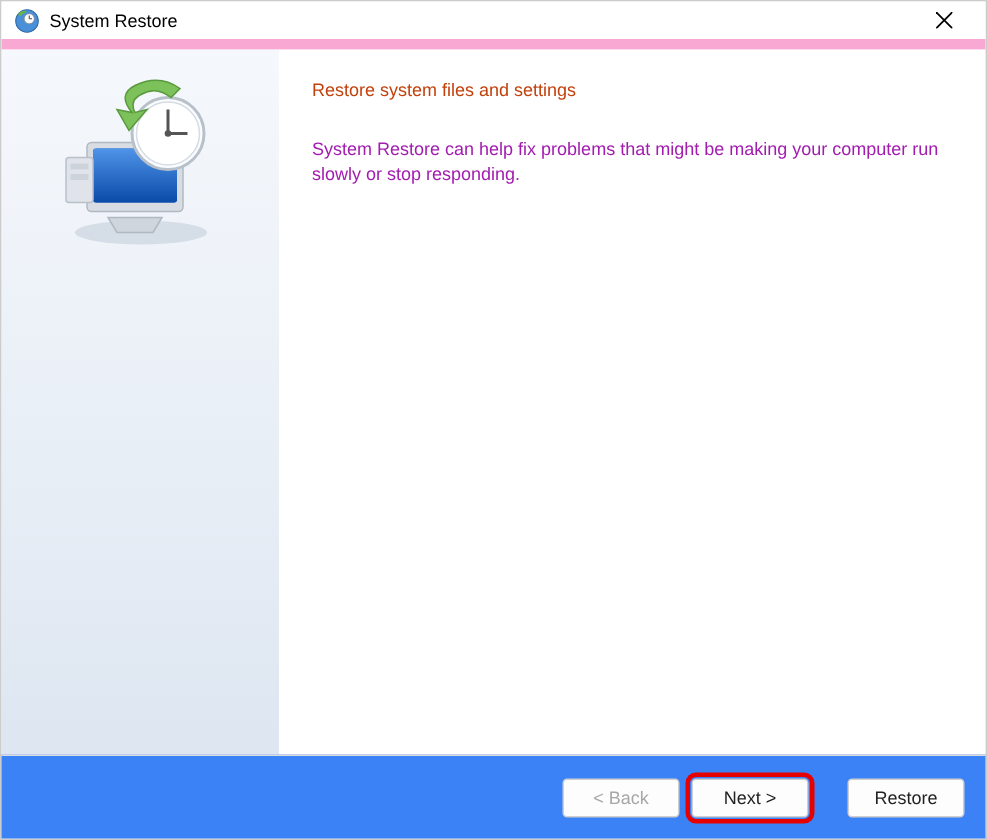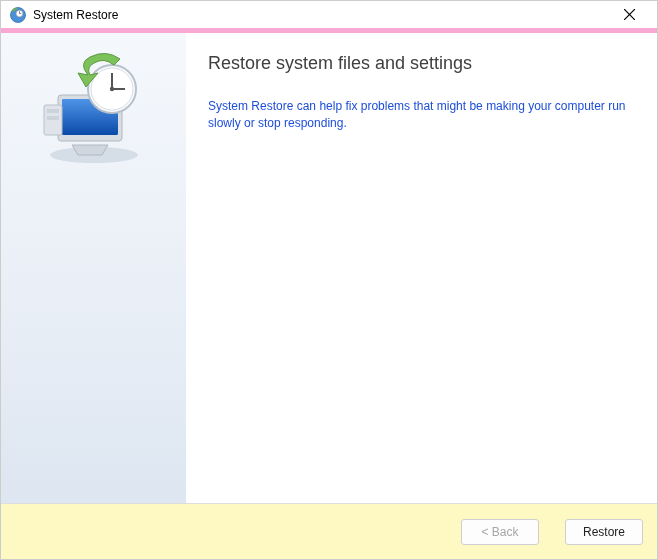--- a/index.html
+++ b/index.html
@@ -17,21 +17,21 @@
       display: flex;
       flex-direction: column;
       border: 1px solid #ccc;
     }
     .titlebar {
       height: 32px;
       display: flex;
       align-items: center;
       padding: 0 8px;
       background: #fff;
-      border-bottom: 5px solid #f9a8d4;
+      border-bottom: 7px solid #f9a8d4;
     }
     .titlebar-icon {
       width: 18px;
       height: 18px;
       margin-right: 6px;
       display: inline-flex;
       align-items: center;
       justify-content: center;
     }
     .titlebar-text {
@@ -69,34 +69,34 @@
       display: flex;
       align-items: center;
       justify-content: center;
     }
     .main {
       flex: 1;
       padding: 20px 30px 12px 22px;
       background: #fff;
     }
     .main-heading {
-      font-size: 18px;
+      font-size: 12px;
       font-weight: 400;
-      color: #404040;
+      color: #c2410c;
       margin-bottom: 24px;
     }
     .main-para {
       font-size: 12px;
-      color: #1d4ed8;
+      color: #a21caf;
       line-height: 1.45;
       margin-bottom: 16px;
     }
     .footer {
       height: 56px;
-      background: #fef9c3;
+      background: #3b82f6;
       border-top: 1px solid #ddd;
       display: flex;
       align-items: center;
       justify-content: flex-end;
       padding: 0 14px;
       gap: 8px;
     }
     .btn {
       min-width: 78px;
       height: 26px;
@@ -172,17 +172,18 @@
     </div>
 
     <div class="main">
       <h1 class="main-heading">Restore system files and settings</h1>
       <p class="main-para">System Restore can help fix problems that might be making your computer run slowly or stop responding.</p>
     </div>
   </div>
 
   <div class="footer">
     <button class="btn" disabled="">&lt; Back</button>
+    <button class="btn highlighted">Next &gt;</button>
     <span class="spacer"></span>
     <button class="btn">Restore</button>
   </div>
 
 </div>
 
 </body></html>

